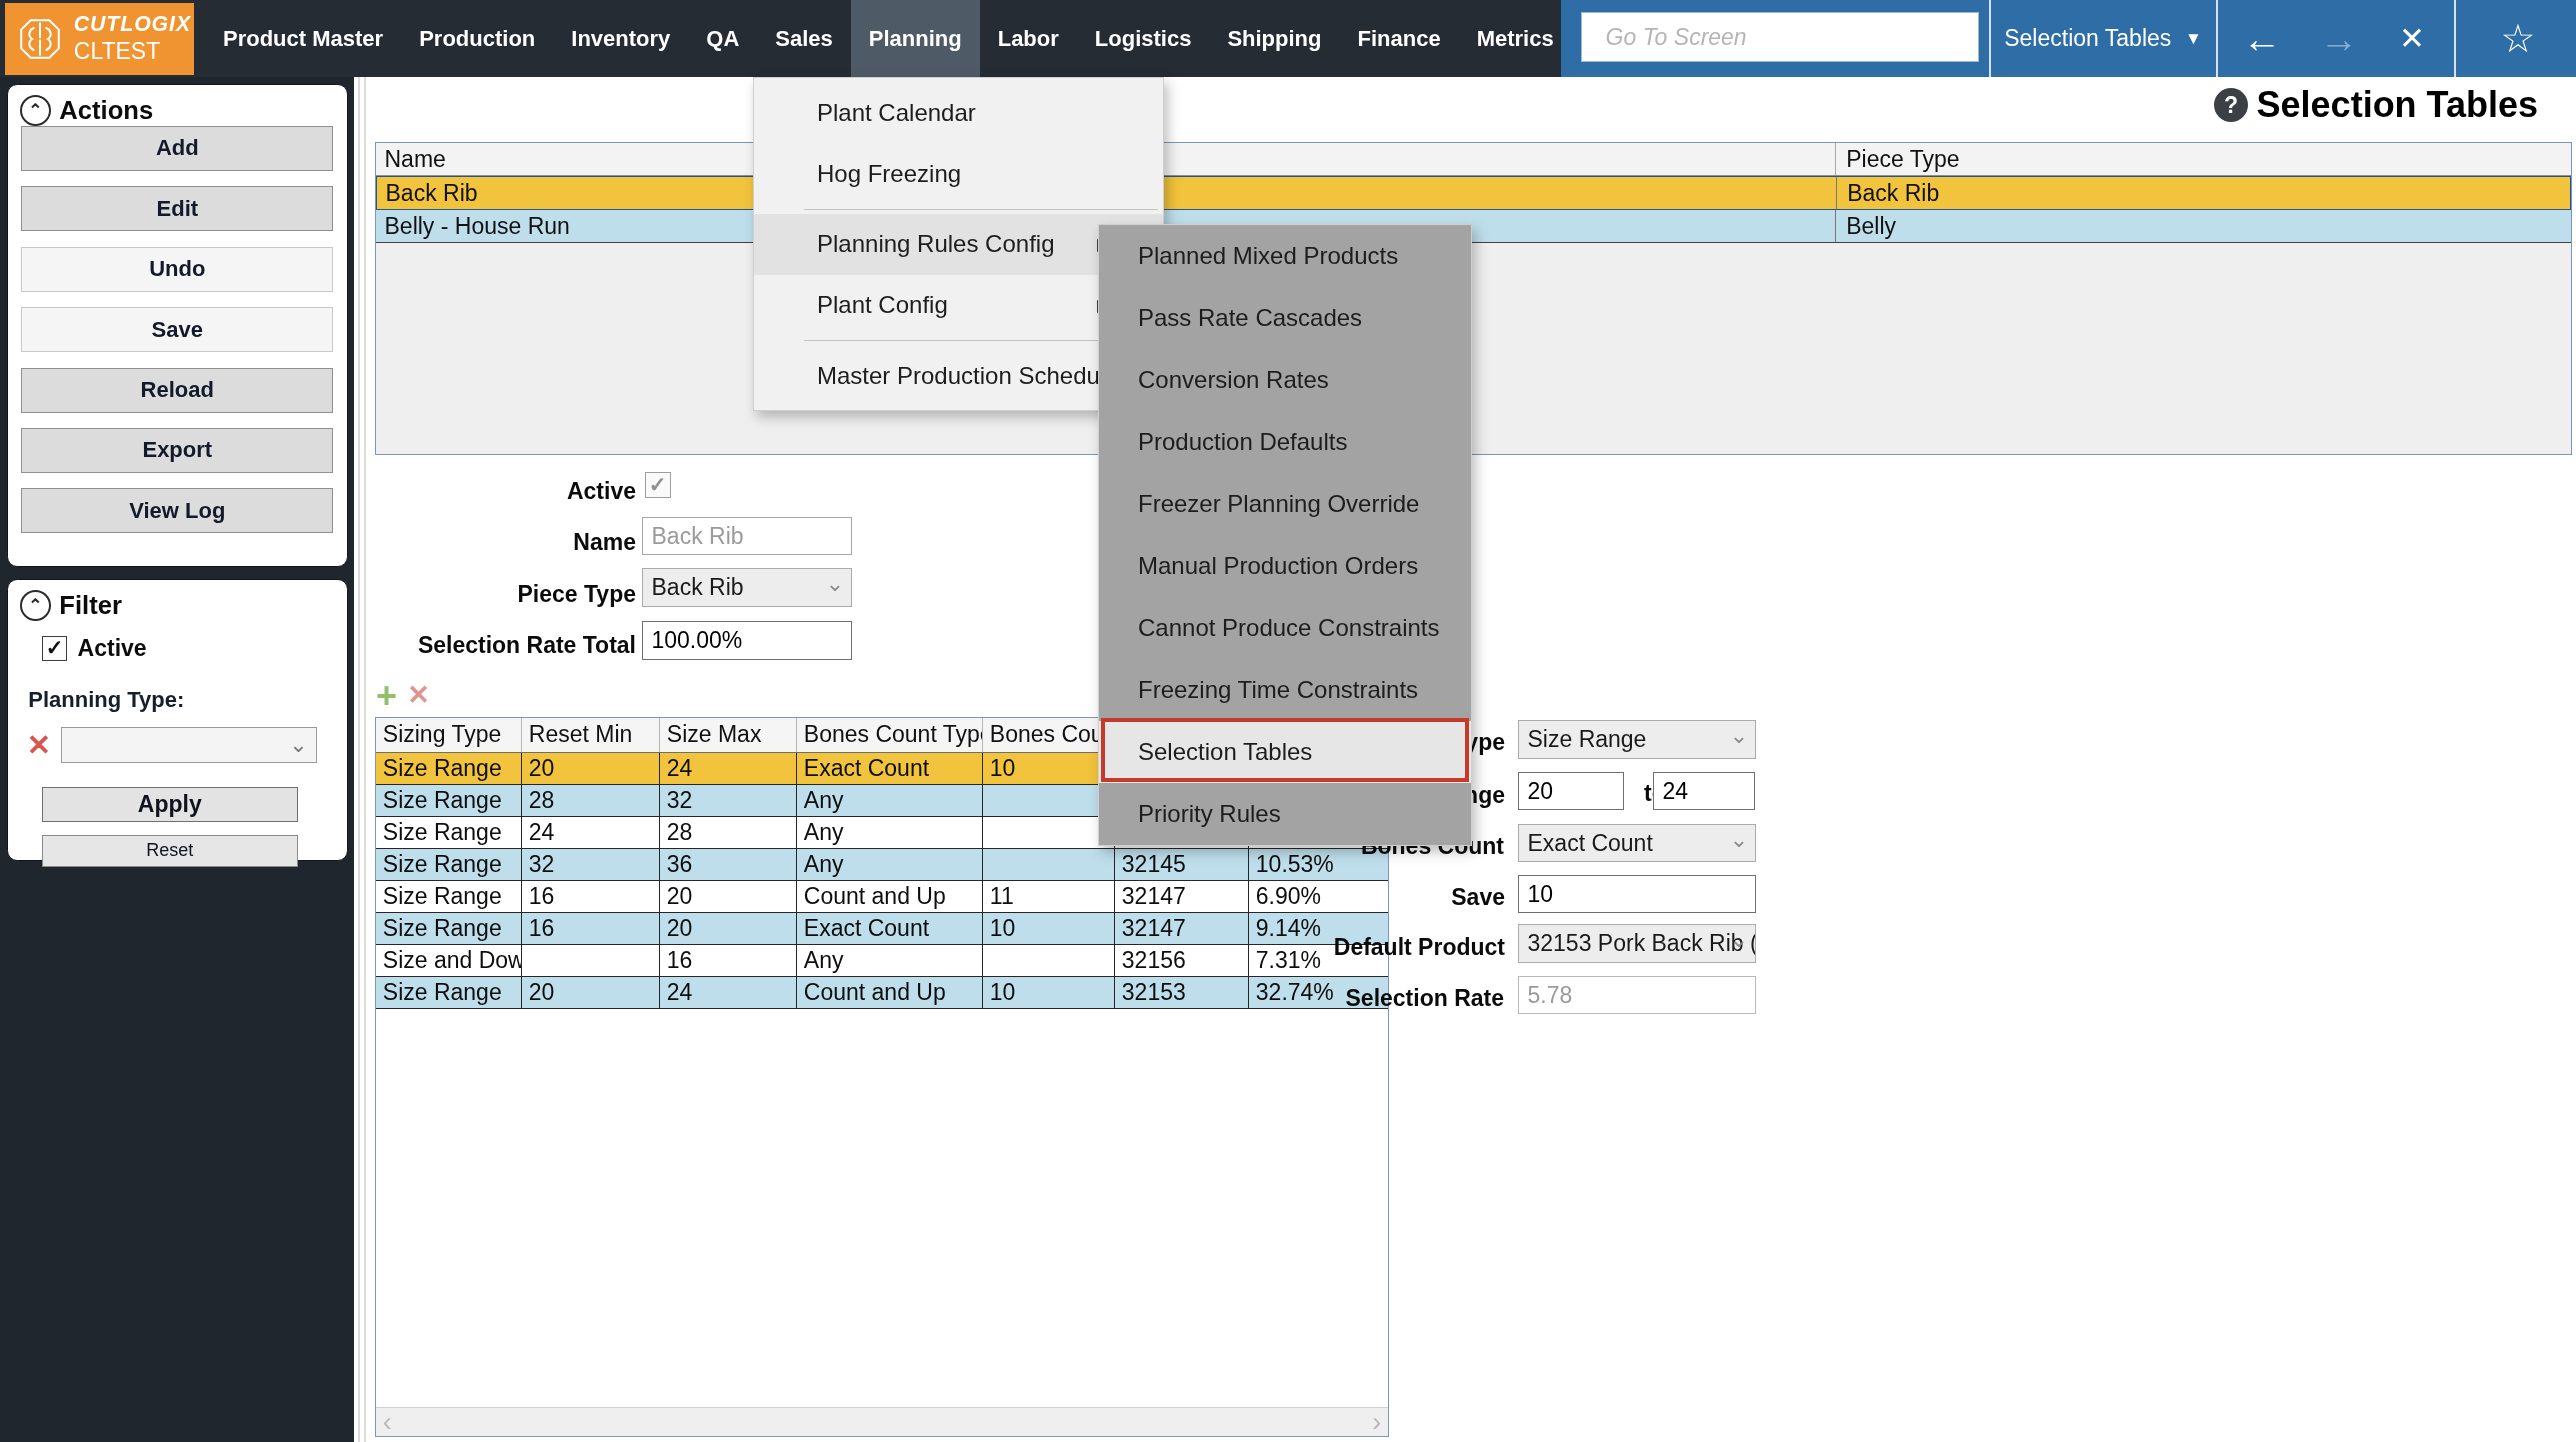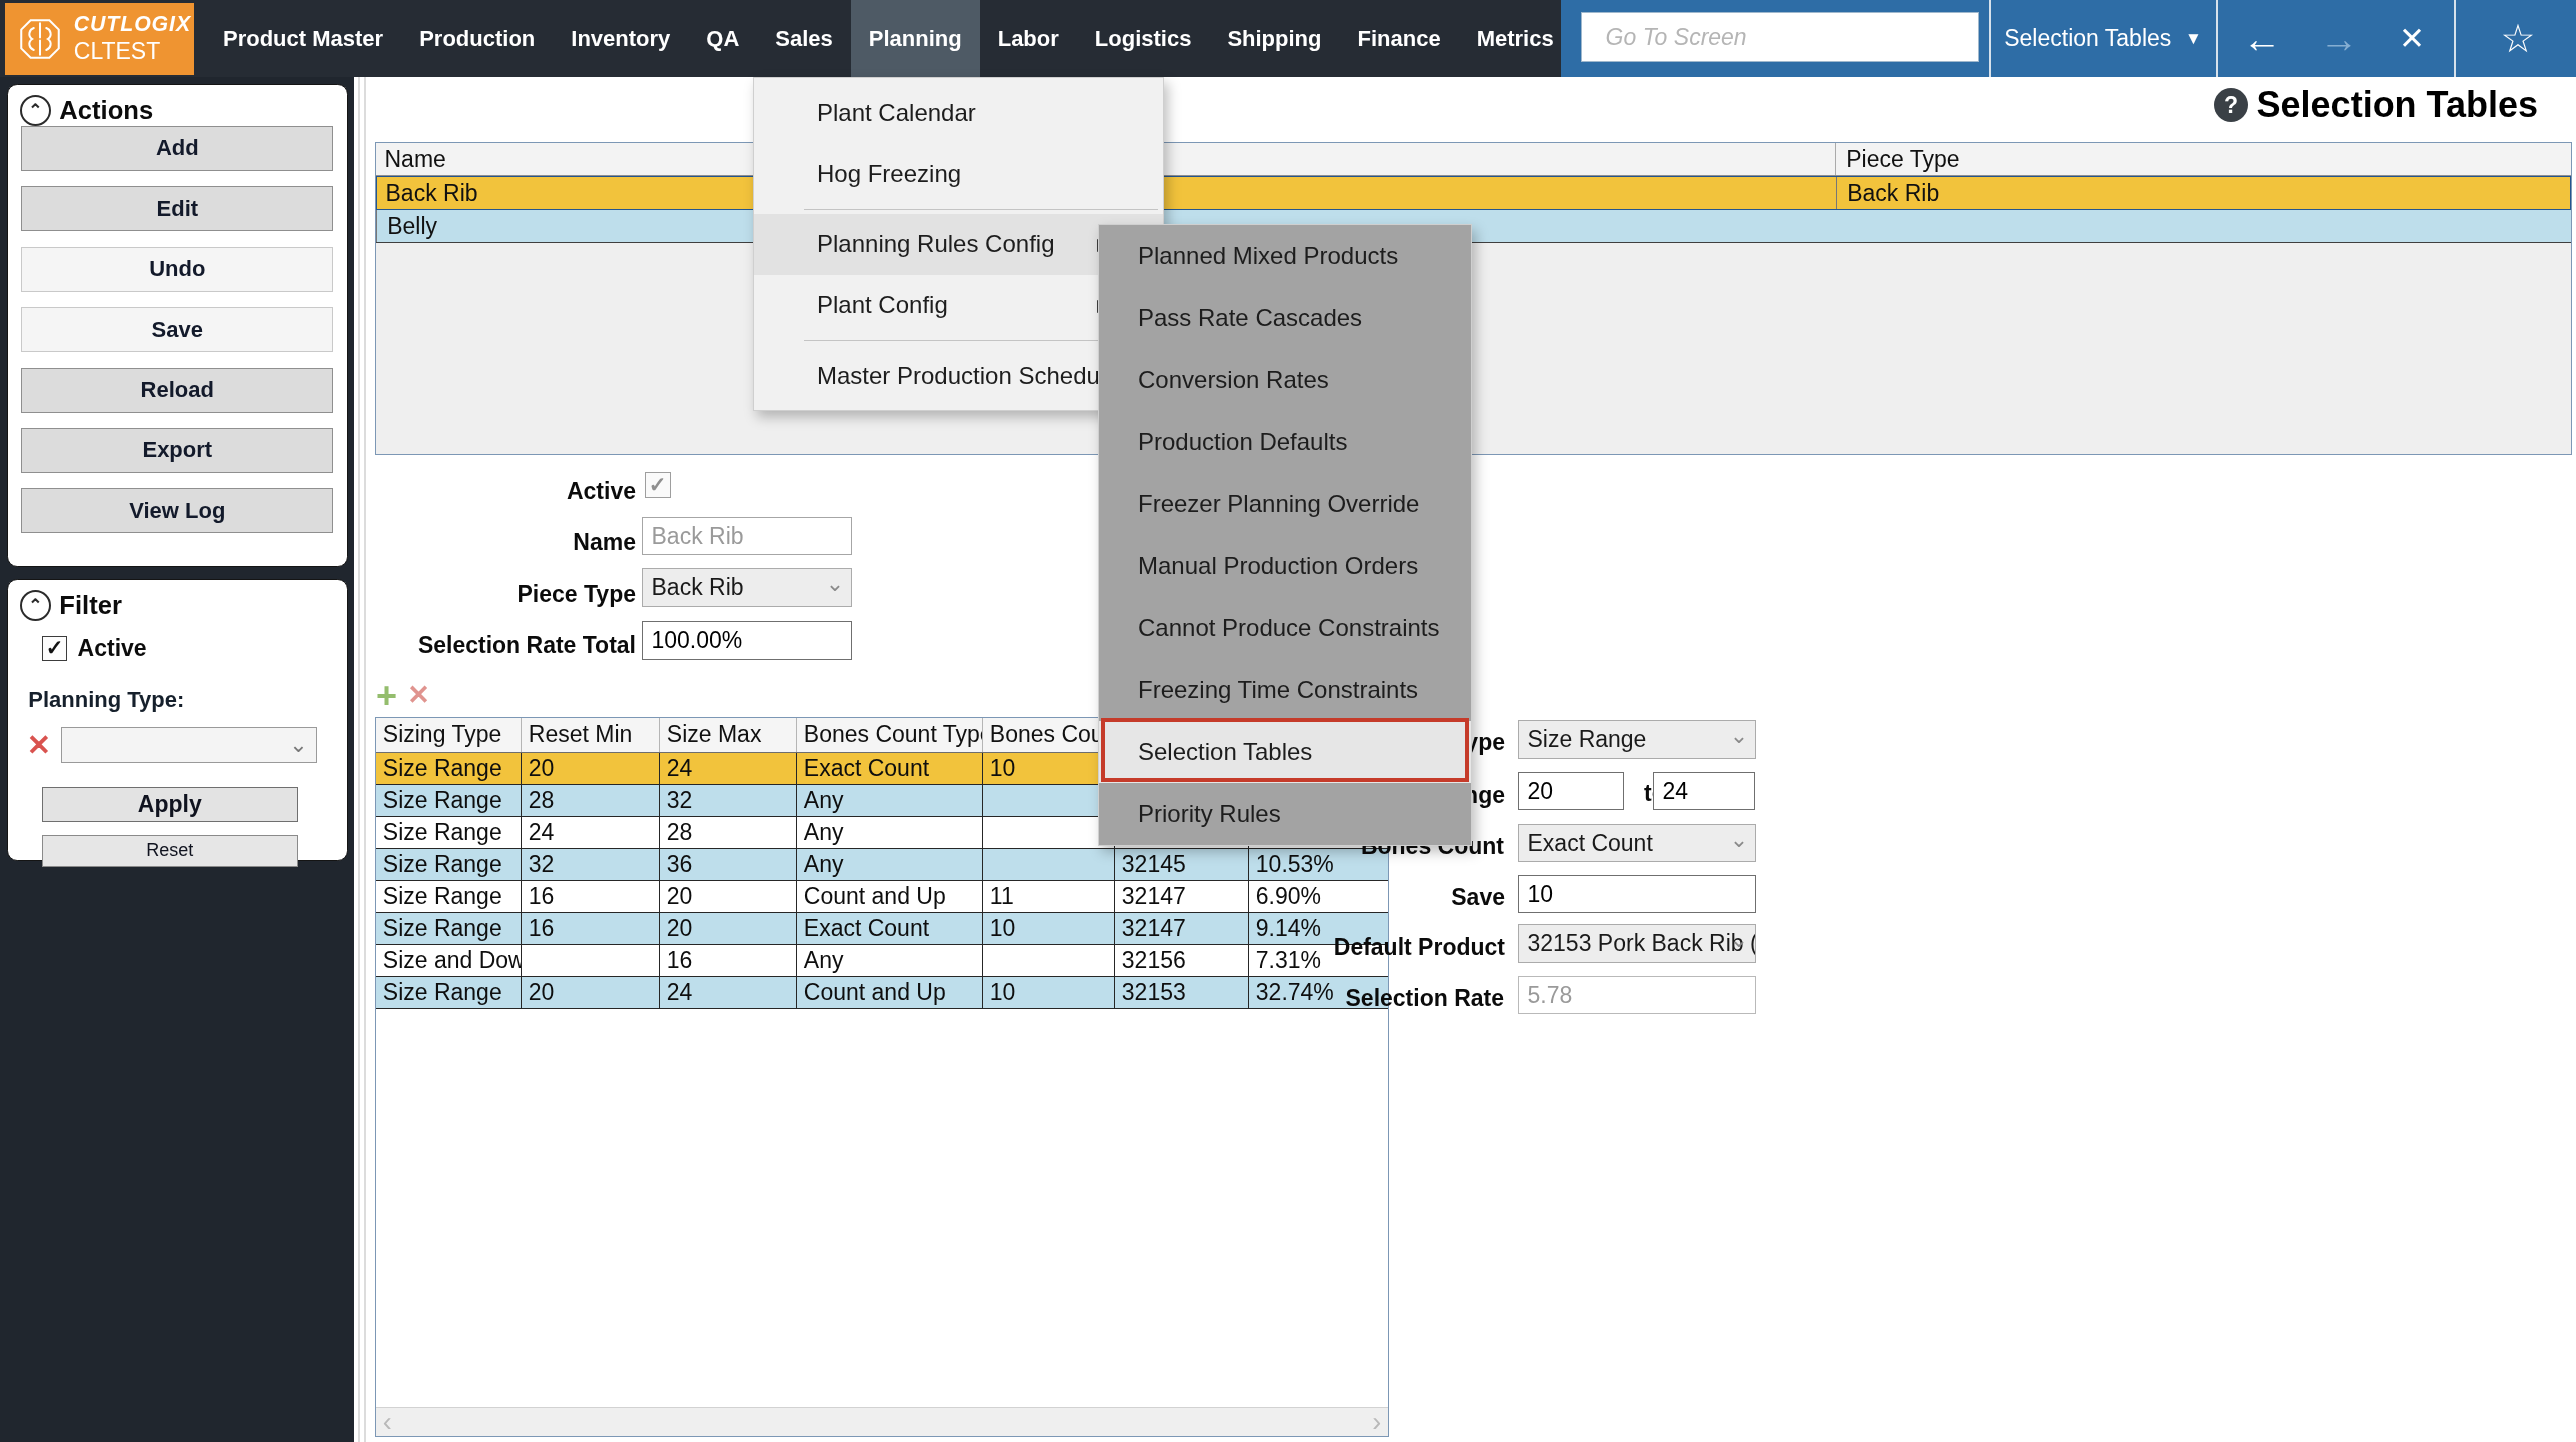--- a/index.html
+++ b/index.html
@@ -208,20 +208,21 @@
     <div class="tt-header">
       <div class="tt-h-name">Name</div>
       <div class="tt-h-piece">Piece Type</div>
     </div>
     <div id="tt-rows">
         <div class="t-row selected">
           <div class="t-cell-name">Back Rib</div>
           <div class="t-cell-piece">Back Rib</div>
         </div>
         <div class="t-row blue">
+          <div class="t-cell-name">Belly - House Run</div>
           <div class="t-cell-piece">Belly</div>
         </div>
       </div>
   </div>
 
   <div class="fld-label" style="left:461px; top:478px; width:175px;">Active</div>
   <span class="checkbox gray" style="position:absolute; left:645px; top:472px;">✓</span>
   <div class="fld-label" style="left:376px; top:529px; width:260px;">Name</div>
   <input class="text-input" style="left: 642px; top: 517px; width: 210px; height: 38px; color: rgb(154, 154, 154);" value="Back Rib">
   <div class="fld-label" style="left:376px; top:581px; width:260px;">Piece Type</div>

